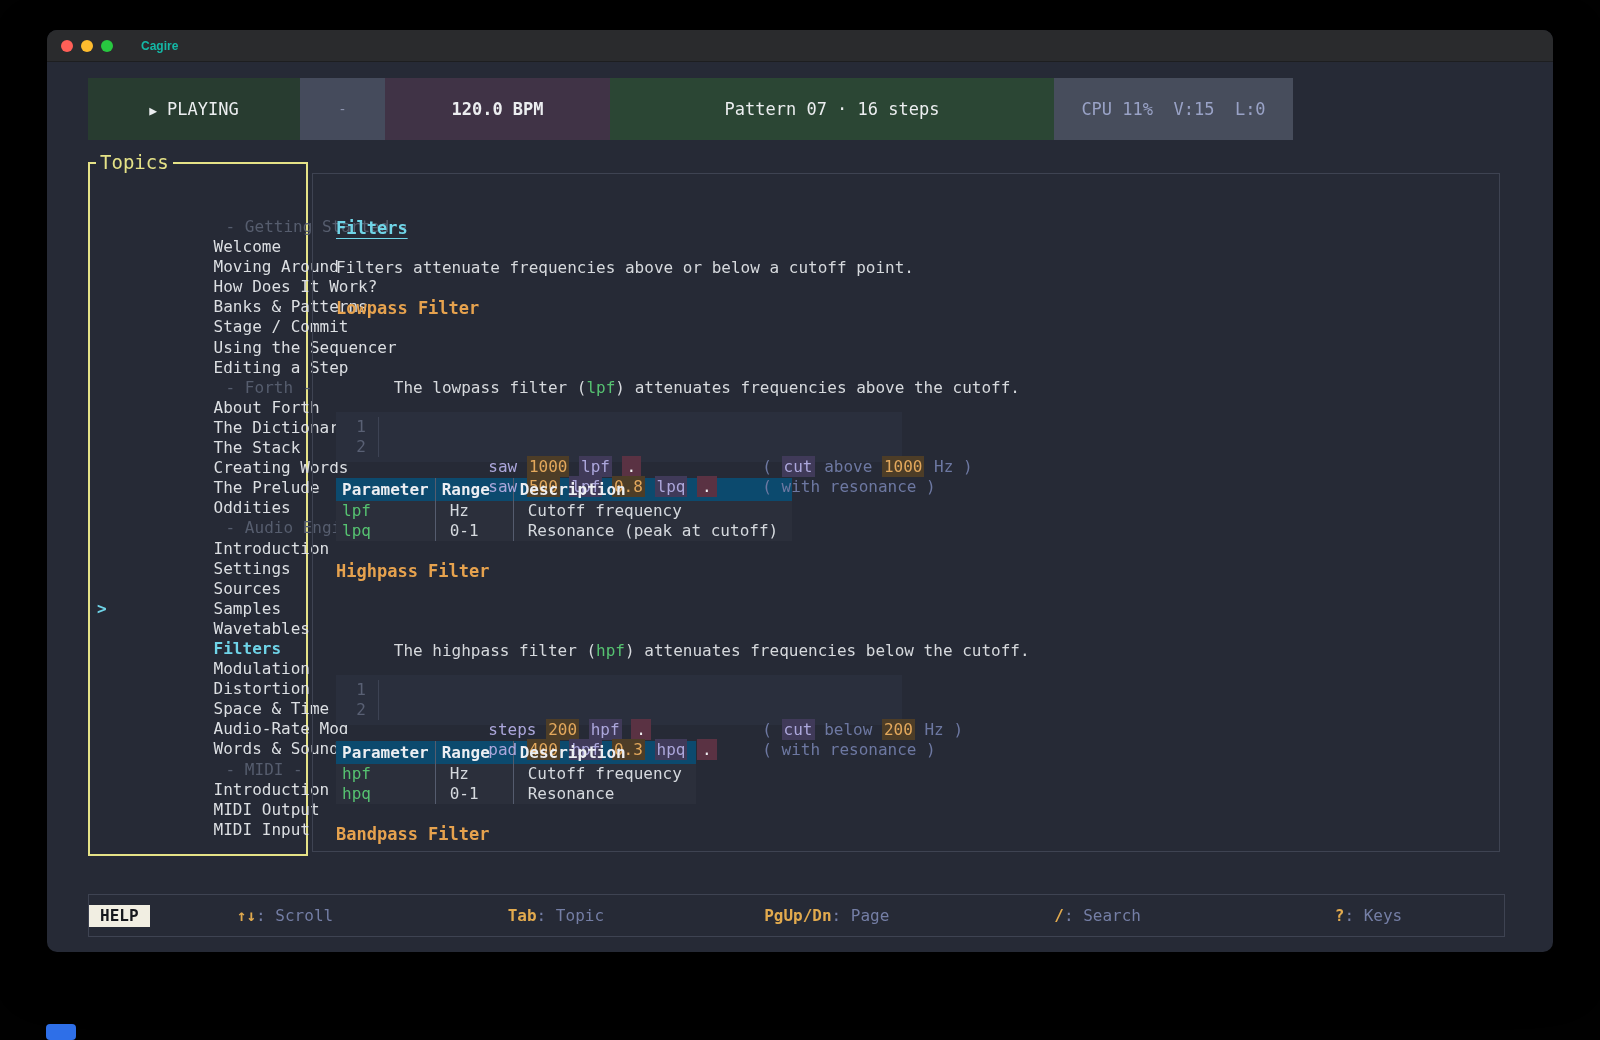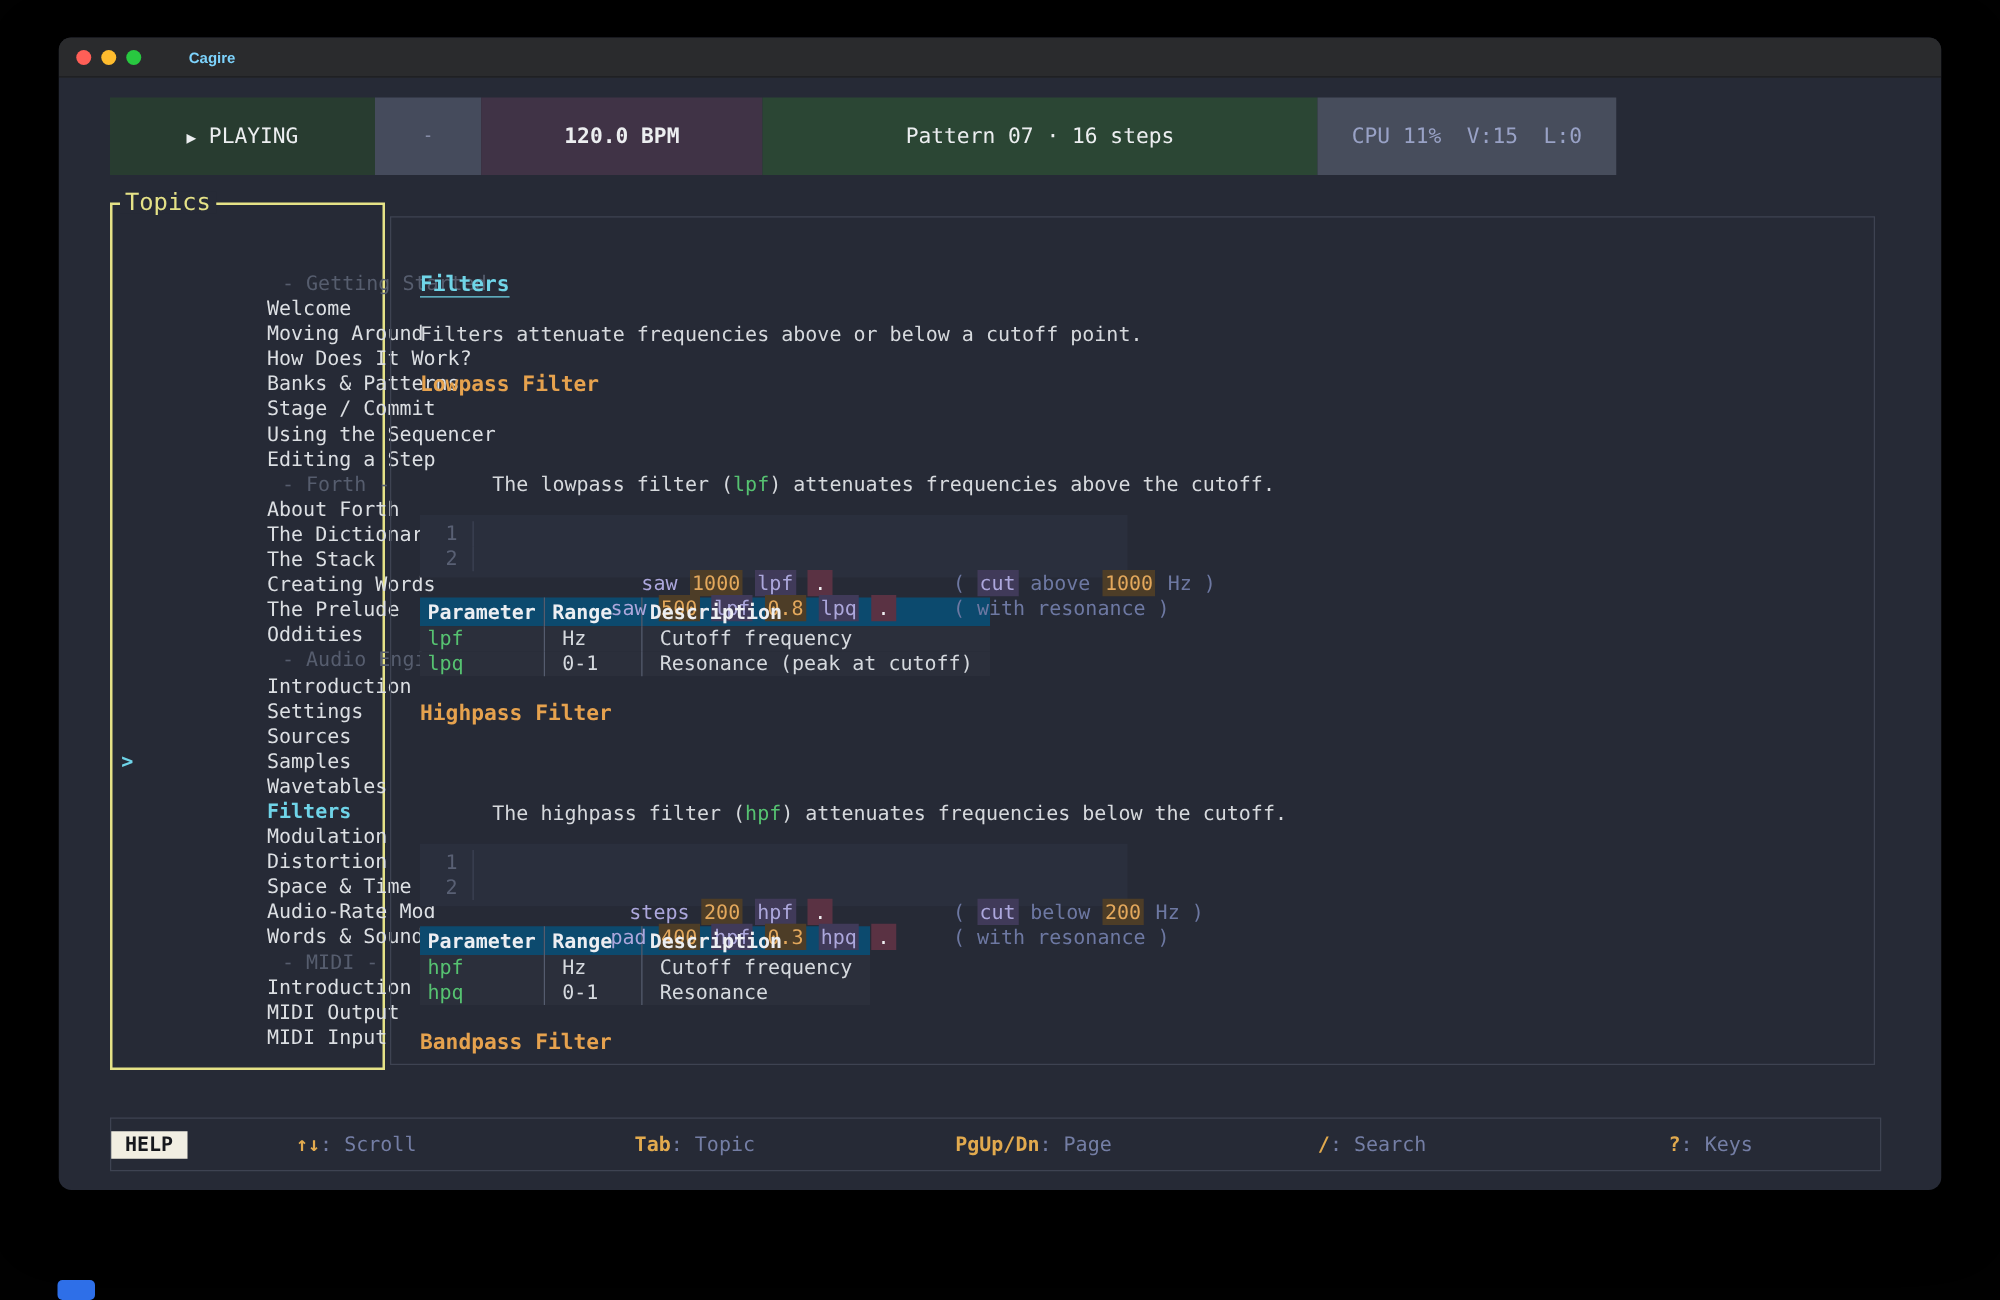--- a/index.html
+++ b/index.html
@@ -7,22 +7,22 @@
               font-family:"DejaVu Sans Mono", monospace; }
 
   
   .window { position:absolute; left:47px; top:30px; width:1506px; height:922px;
             background:#262a36; border-radius:10px; overflow:hidden;
             box-shadow:0 18px 50px rgba(0,0,0,.8); }
   .titlebar { height:32px; background:#2a2b2d; display:flex; align-items:center;
               padding-left:14px; border-bottom:1px solid #1d1e20; }
   .tl { width:12px; height:12px; border-radius:50%; margin-right:8px; display:inline-block; }
   .tl-close { background:#ff5f57; } .tl-min { background:#febc2e; } .tl-zoom { background:#28c840; }
-  .win-title { margin-left:30px; font-family:"Liberation Sans", sans-serif; font-size:12px;
-               font-weight:bold; color:#7dd3fc; }
+  .win-title { margin-left:20px; font-family:"Liberation Sans", sans-serif; font-size:12px;
+               font-weight:bold; color:#14b8a6; }
   .winbody { position:relative; height:889px; }
 
   
   .statusbar { position:absolute; left:41px; top:16px; width:1417px; height:62px;
                display:flex; font-size:17px; color:#eceef0; }
   .seg { display:flex; align-items:center; justify-content:center; white-space:pre; }
   .seg-playing { width:212px; background:#283c30; }
   .play-icon { font-size:13px; margin-right:10px; position:relative; top:1px; }
   .seg-dash { width:85px; background:#454b5c; color:#8b92ad; font-size:14px; }
   .seg-bpm  { width:225px; background:#403346; font-weight:bold; }
@@ -57,21 +57,21 @@
   .tk.dot   { color:#f0f0f2; }
   .tk.cmt   { color:#6d78a2; }
   .tk.plain { color:#c9cdd4; }
   .tk.hl-num  { background:#4d3d27; padding:1px 2px; }
   .tk.hl-word { background:#403a59; padding:1px 2px; }
   .tk.hl-dot  { background:#5a3243; padding:1px 5px; }
   .codeblock { margin-top:14px; width:566px; background:#2a2f3d; padding:5px 0; }
   .code-line { display:flex; height:20px; line-height:20px; font-size:16px; white-space:pre; }
   .lnum { width:30px; flex:none; text-align:right; color:#596074; }
   .lbar { width:14px; flex:none; margin-left:12px; border-left:1px solid #3d4354; }
-  .lcode { width:274px; flex:none;text-align:right; }
+  .lcode { width:274px; flex:none; }
   .param-table { margin-top:16px; border-collapse:collapse; font-size:16px; }
   .param-table th { background:#0c4a6e; color:#eceef2; font-weight:bold; text-align:left;
                     height:23px; line-height:21px; padding:0 6px; }
   .param-table td { background:#2b2f3b; color:#d5d9de; height:20px; line-height:20px;
                     padding:0 14px; white-space:pre; }
   .param-table th.c-param, .param-table td.c-param { width:95px; padding-left:6px; }
   .param-table th.c-range, .param-table td.c-range { width:78px; }
   .param-table th + th, .param-table td + td { border-left:1px solid #555c6e; }
   .param-table td.c-param { color:#56c271; }
 

